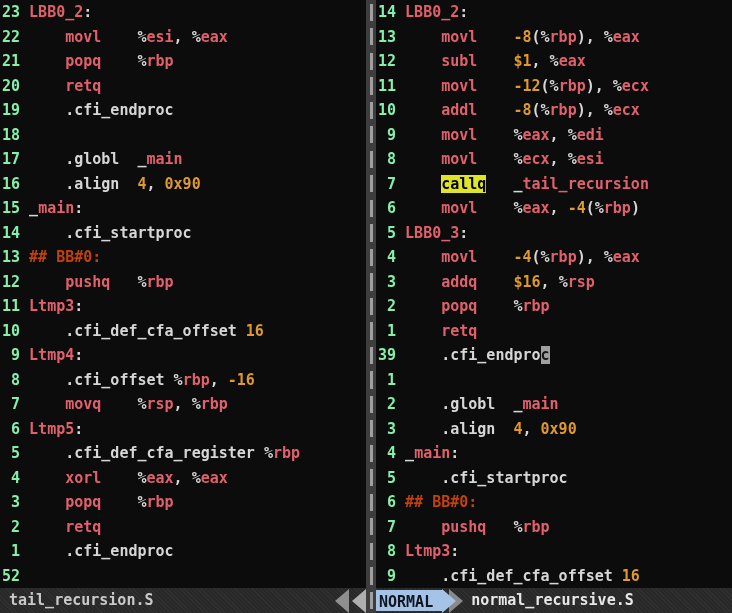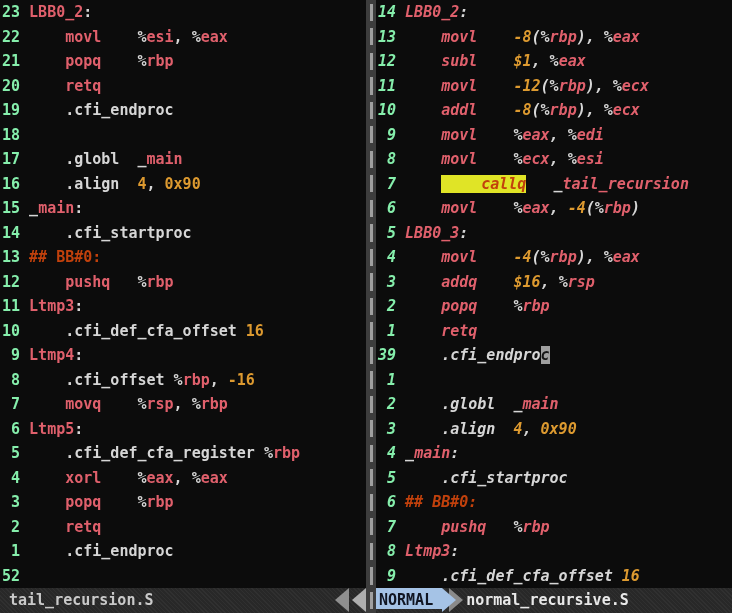--- a/index.html
+++ b/index.html
@@ -8,69 +8,69 @@
     font-family:"DejaVu Sans Mono", monospace;
     font-size:15px; font-weight:bold; line-height:24.5px;
     -webkit-font-smoothing:antialiased;
   }
   .screen { position:relative; width:732px; height:613px; background:#0c0c0c; }
 
   .main { display:flex; height:588px; }
   .pane { white-space:pre; overflow:hidden; }
   .pane-left  { width:366px; padding-left:2px; box-sizing:border-box; }
   .gutter-gap { width:10px; flex:none; }
-  .pane-right { flex:1; padding-left:2px; box-sizing:border-box;font-style:italic; }
+  .pane-right { flex:1; padding-left:2px; box-sizing:border-box; }
 
   .row { height:24.5px; white-space:pre; }
   .ln      { color:#86efac; }
   .ln.cur  { color:#86efac;text-align:center; }
 
   .tk-w { color:#d6d6d6; }
   .tk-r { color:#e0606c; }
   .tk-o { color:#dd9a30; }
   .tk-g { color:#c2410c; }
-  .tk-search { background:#e0e426; color:#c2410c;padding-left:40px; }
+  .tk-search { background:#e0e426; color:#000000; }
   .tk-cursor { background:#9f9f9f; color:#161616; }
 
   
   .vsep {
     position:absolute; left:366px; top:0; width:10px; height:613px;
     background:#3d3d3d; z-index:5;
   }
   .vsep::before {
     content:""; display:block; width:3px; height:100%; margin:0 auto;
     background:repeating-linear-gradient(to bottom,
       transparent 0 3.5px, #a0a0a0 3.5px 21px, transparent 21px 24.5px);
   }
 
   
   .statusrow { display:flex; height:25px; }
   .statusbar {
     height:25px; line-height:25px;
     background-color:#282828;
     background-image:repeating-linear-gradient(45deg,
       rgba(255,255,255,0.04) 0 1px, transparent 1px 3px);
-    display:flex; align-items:flex-start; box-sizing:border-box;
+    display:flex; align-items:center; box-sizing:border-box;
   }
   .status-left  { width:366px; padding-left:9px; color:#c9c9c9; position:relative; }
   .status-right { flex:1; padding-left:0; }
 
   .arrows-left { margin-left:auto; display:flex; align-items:center; }
   .tri { width:0; height:0; border-top:12.5px solid transparent; border-bottom:12.5px solid transparent; }
   .tri-l1 { border-right:14px solid #8f8f8f; margin-right:3px; }
   .tri-l2 { border-right:14px solid #aeaeae; }
 
   .mode-seg {
     display:inline-block; height:21px; line-height:25px;
     background:#a5c3e6; color:#101522;
     padding:0 9px 0 13px; flex:none;
   }
   .tri-r-blue { border-left:14px solid #a5c3e6; position:relative; z-index:2; flex:none; }
   .tri-r-gray { border-left:14px solid #8a8a8a; margin-left:-7px; position:relative; z-index:1; flex:none; }
-  .fname-right { margin-left:3px; color:#e8e8e8; }
+  .fname-right { margin-left:8px; color:#e8e8e8; }
 </style>
 </head>
 <body>
 
 <div class="screen">
 
   <div class="main">
     <div class="pane pane-left" id="paneLeft"><div class="row"><span class="ln">23 </span><span class="tk-r">LBB0_2</span><span class="tk-w">:</span></div><div class="row"><span class="ln">22 </span><span class="tk-w">    </span><span class="tk-r">movl</span><span class="tk-w">    </span><span class="tk-w">%</span><span class="tk-r">esi</span><span class="tk-w">, </span><span class="tk-w">%</span><span class="tk-r">eax</span></div><div class="row"><span class="ln">21 </span><span class="tk-w">    </span><span class="tk-r">popq</span><span class="tk-w">    </span><span class="tk-w">%</span><span class="tk-r">rbp</span></div><div class="row"><span class="ln">20 </span><span class="tk-w">    </span><span class="tk-r">retq</span></div><div class="row"><span class="ln">19 </span><span class="tk-w">    .cfi_endproc</span></div><div class="row"><span class="ln">18 </span></div><div class="row"><span class="ln">17 </span><span class="tk-w">    .globl  _</span><span class="tk-r">main</span></div><div class="row"><span class="ln">16 </span><span class="tk-w">    .align  </span><span class="tk-o">4</span><span class="tk-w">, </span><span class="tk-o">0x90</span></div><div class="row"><span class="ln">15 </span><span class="tk-w">_</span><span class="tk-r">main</span><span class="tk-w">:</span></div><div class="row"><span class="ln">14 </span><span class="tk-w">    .cfi_startproc</span></div><div class="row"><span class="ln">13 </span><span class="tk-g">## BB#0:</span></div><div class="row"><span class="ln">12 </span><span class="tk-w">    </span><span class="tk-r">pushq</span><span class="tk-w">   </span><span class="tk-w">%</span><span class="tk-r">rbp</span></div><div class="row"><span class="ln">11 </span><span class="tk-r">Ltmp3</span><span class="tk-w">:</span></div><div class="row"><span class="ln">10 </span><span class="tk-w">    .cfi_def_cfa_offset </span><span class="tk-o">16</span></div><div class="row"><span class="ln"> 9 </span><span class="tk-r">Ltmp4</span><span class="tk-w">:</span></div><div class="row"><span class="ln"> 8 </span><span class="tk-w">    .cfi_offset </span><span class="tk-w">%</span><span class="tk-r">rbp</span><span class="tk-w">, </span><span class="tk-o">-16</span></div><div class="row"><span class="ln"> 7 </span><span class="tk-w">    </span><span class="tk-r">movq</span><span class="tk-w">    </span><span class="tk-w">%</span><span class="tk-r">rsp</span><span class="tk-w">, </span><span class="tk-w">%</span><span class="tk-r">rbp</span></div><div class="row"><span class="ln"> 6 </span><span class="tk-r">Ltmp5</span><span class="tk-w">:</span></div><div class="row"><span class="ln"> 5 </span><span class="tk-w">    .cfi_def_cfa_register </span><span class="tk-w">%</span><span class="tk-r">rbp</span></div><div class="row"><span class="ln"> 4 </span><span class="tk-w">    </span><span class="tk-r">xorl</span><span class="tk-w">    </span><span class="tk-w">%</span><span class="tk-r">eax</span><span class="tk-w">, </span><span class="tk-w">%</span><span class="tk-r">eax</span></div><div class="row"><span class="ln"> 3 </span><span class="tk-w">    </span><span class="tk-r">popq</span><span class="tk-w">    </span><span class="tk-w">%</span><span class="tk-r">rbp</span></div><div class="row"><span class="ln"> 2 </span><span class="tk-w">    </span><span class="tk-r">retq</span></div><div class="row"><span class="ln"> 1 </span><span class="tk-w">    .cfi_endproc</span></div><div class="row"><span class="ln cur">52 </span></div></div>
     <div class="gutter-gap"></div>
     <div class="pane pane-right" id="paneRight"><div class="row"><span class="ln">14 </span><span class="tk-r">LBB0_2</span><span class="tk-w">:</span></div><div class="row"><span class="ln">13 </span><span class="tk-w">    </span><span class="tk-r">movl</span><span class="tk-w">    </span><span class="tk-o">-8</span><span class="tk-w">(</span><span class="tk-w">%</span><span class="tk-r">rbp</span><span class="tk-w">), </span><span class="tk-w">%</span><span class="tk-r">eax</span></div><div class="row"><span class="ln">12 </span><span class="tk-w">    </span><span class="tk-r">subl</span><span class="tk-w">    </span><span class="tk-o">$1</span><span class="tk-w">, </span><span class="tk-w">%</span><span class="tk-r">eax</span></div><div class="row"><span class="ln">11 </span><span class="tk-w">    </span><span class="tk-r">movl</span><span class="tk-w">    </span><span class="tk-o">-12</span><span class="tk-w">(</span><span class="tk-w">%</span><span class="tk-r">rbp</span><span class="tk-w">), </span><span class="tk-w">%</span><span class="tk-r">ecx</span></div><div class="row"><span class="ln">10 </span><span class="tk-w">    </span><span class="tk-r">addl</span><span class="tk-w">    </span><span class="tk-o">-8</span><span class="tk-w">(</span><span class="tk-w">%</span><span class="tk-r">rbp</span><span class="tk-w">), </span><span class="tk-w">%</span><span class="tk-r">ecx</span></div><div class="row"><span class="ln"> 9 </span><span class="tk-w">    </span><span class="tk-r">movl</span><span class="tk-w">    </span><span class="tk-w">%</span><span class="tk-r">eax</span><span class="tk-w">, </span><span class="tk-w">%</span><span class="tk-r">edi</span></div><div class="row"><span class="ln"> 8 </span><span class="tk-w">    </span><span class="tk-r">movl</span><span class="tk-w">    </span><span class="tk-w">%</span><span class="tk-r">ecx</span><span class="tk-w">, </span><span class="tk-w">%</span><span class="tk-r">esi</span></div><div class="row"><span class="ln"> 7 </span><span class="tk-w">    </span><span class="tk-search">callq</span><span class="tk-w">   </span><span class="tk-w">_</span><span class="tk-r">tail_recursion</span></div><div class="row"><span class="ln"> 6 </span><span class="tk-w">    </span><span class="tk-r">movl</span><span class="tk-w">    </span><span class="tk-w">%</span><span class="tk-r">eax</span><span class="tk-w">, </span><span class="tk-o">-4</span><span class="tk-w">(</span><span class="tk-w">%</span><span class="tk-r">rbp</span><span class="tk-w">)</span></div><div class="row"><span class="ln"> 5 </span><span class="tk-r">LBB0_3</span><span class="tk-w">:</span></div><div class="row"><span class="ln"> 4 </span><span class="tk-w">    </span><span class="tk-r">movl</span><span class="tk-w">    </span><span class="tk-o">-4</span><span class="tk-w">(</span><span class="tk-w">%</span><span class="tk-r">rbp</span><span class="tk-w">), </span><span class="tk-w">%</span><span class="tk-r">eax</span></div><div class="row"><span class="ln"> 3 </span><span class="tk-w">    </span><span class="tk-r">addq</span><span class="tk-w">    </span><span class="tk-o">$16</span><span class="tk-w">, </span><span class="tk-w">%</span><span class="tk-r">rsp</span></div><div class="row"><span class="ln"> 2 </span><span class="tk-w">    </span><span class="tk-r">popq</span><span class="tk-w">    </span><span class="tk-w">%</span><span class="tk-r">rbp</span></div><div class="row"><span class="ln"> 1 </span><span class="tk-w">    </span><span class="tk-r">retq</span></div><div class="row"><span class="ln cur">39 </span><span class="tk-w">    .cfi_endpro</span><span class="tk-cursor">c</span></div><div class="row"><span class="ln"> 1 </span></div><div class="row"><span class="ln"> 2 </span><span class="tk-w">    .globl  _</span><span class="tk-r">main</span></div><div class="row"><span class="ln"> 3 </span><span class="tk-w">    .align  </span><span class="tk-o">4</span><span class="tk-w">, </span><span class="tk-o">0x90</span></div><div class="row"><span class="ln"> 4 </span><span class="tk-w">_</span><span class="tk-r">main</span><span class="tk-w">:</span></div><div class="row"><span class="ln"> 5 </span><span class="tk-w">    .cfi_startproc</span></div><div class="row"><span class="ln"> 6 </span><span class="tk-g">## BB#0:</span></div><div class="row"><span class="ln"> 7 </span><span class="tk-w">    </span><span class="tk-r">pushq</span><span class="tk-w">   </span><span class="tk-w">%</span><span class="tk-r">rbp</span></div><div class="row"><span class="ln"> 8 </span><span class="tk-r">Ltmp3</span><span class="tk-w">:</span></div><div class="row"><span class="ln"> 9 </span><span class="tk-w">    .cfi_def_cfa_offset </span><span class="tk-o">16</span></div></div>

